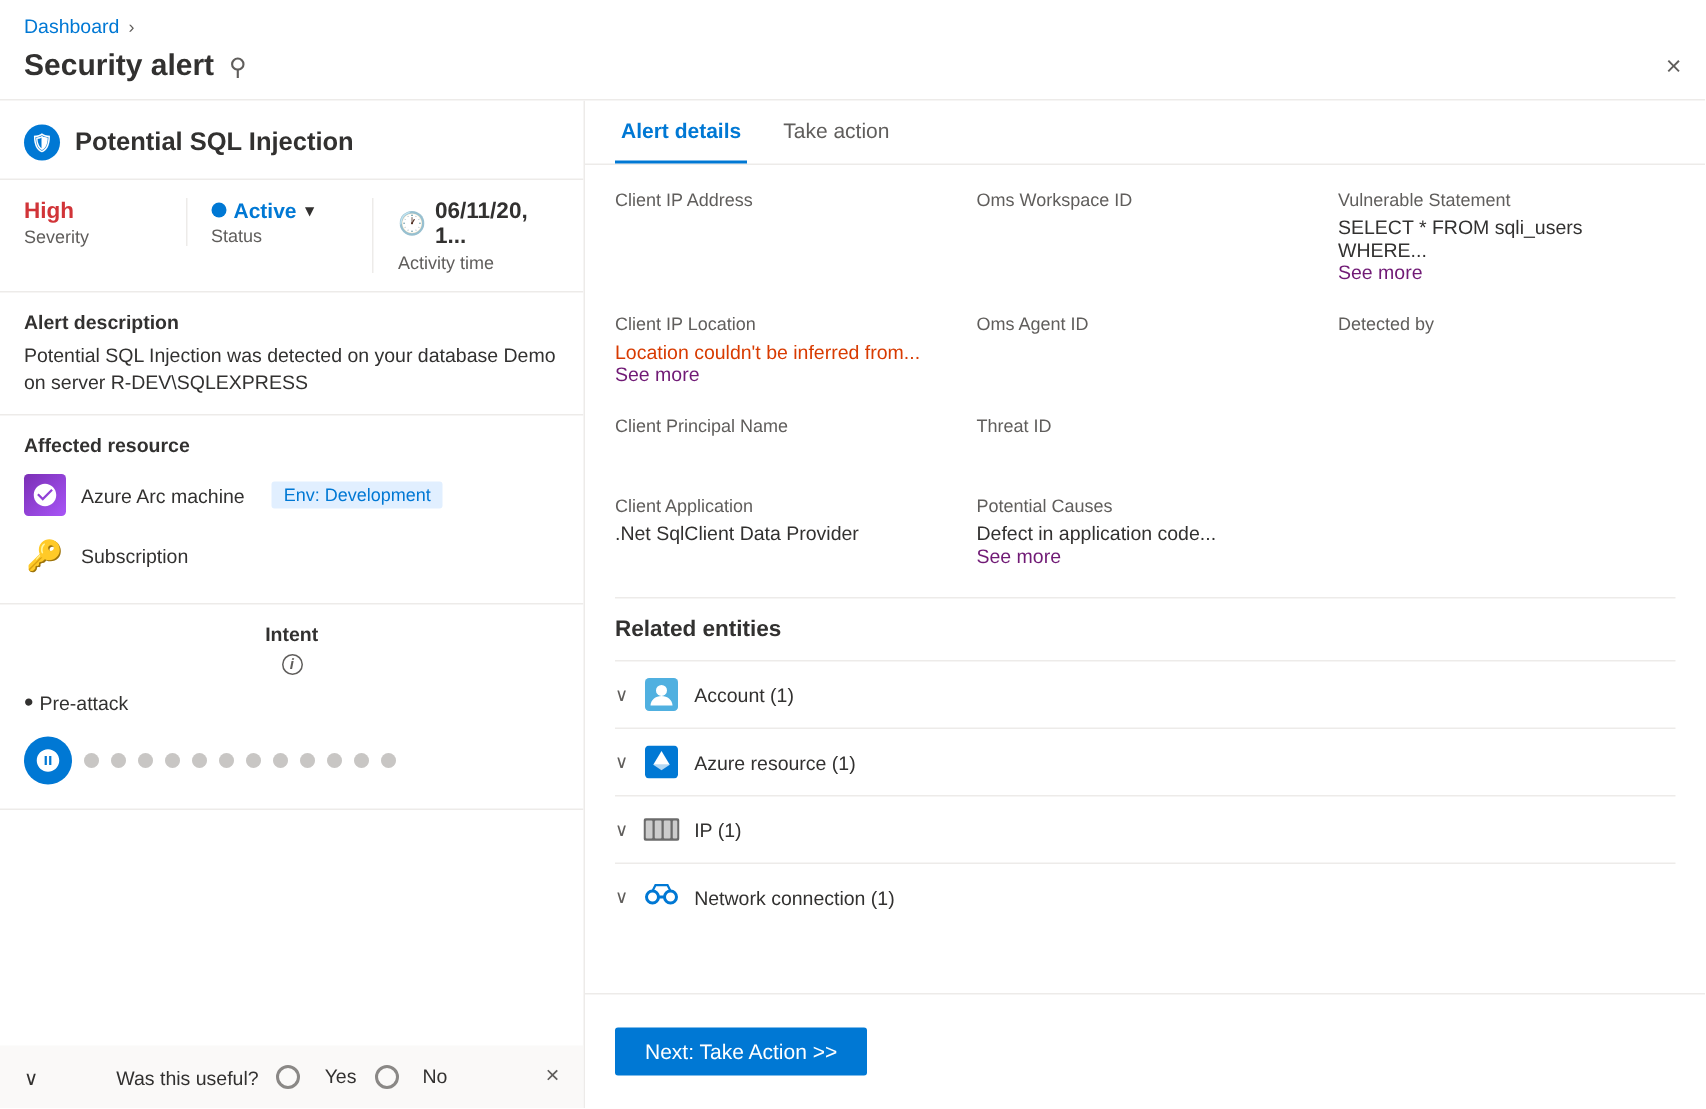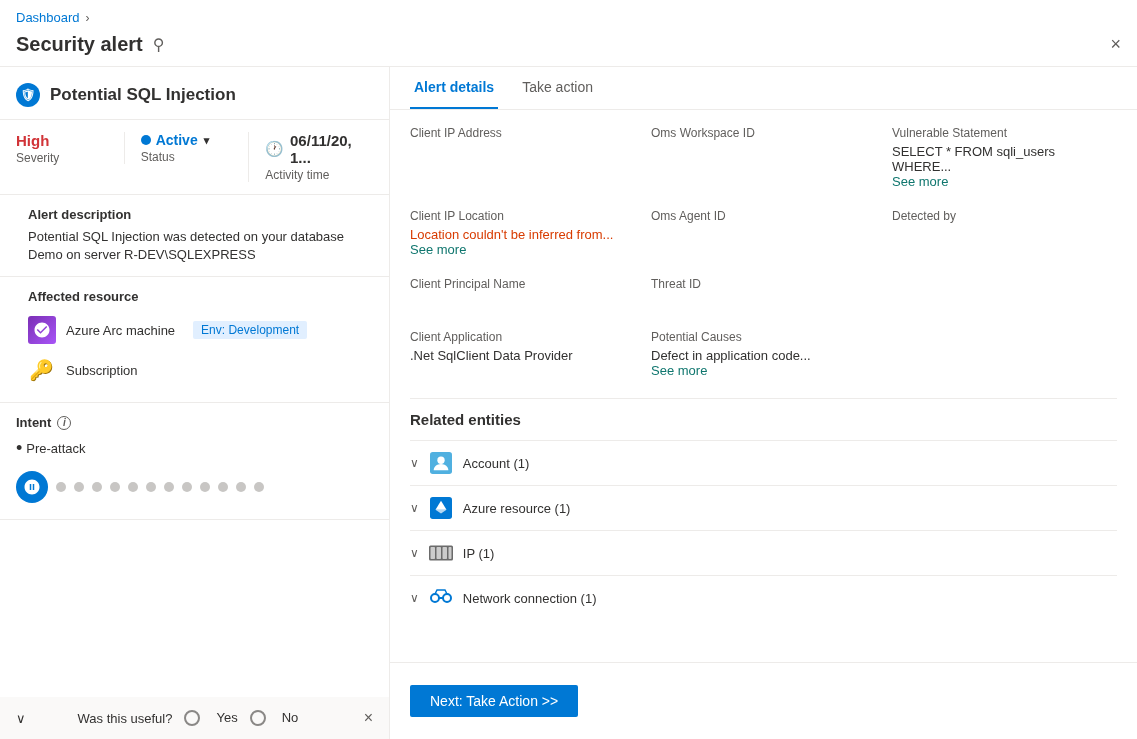--- a/index.html
+++ b/index.html
@@ -31,30 +31,30 @@
     .status-item + .status-item { border-left: 1px solid #edebe9; padding-left: 16px; margin-left: 0; }
     .status-value { font-size: 15px; font-weight: 600; color: #323130; display: flex; align-items: center; gap: 6px; }
     .status-value.high { color: #d13438; }
     .status-label { font-size: 12px; color: #605e5c; margin-top: 2px; }
     .active-badge { display: flex; align-items: center; gap: 5px; font-size: 14px; font-weight: 600; color: #0078d4; }
     .active-dot { width: 10px; height: 10px; background: #0078d4; border-radius: 50%; animation: pulse 1.5s infinite; }
     @keyframes pulse { 0%,100%{opacity:1;} 50%{opacity:0.4;} }
     .chevron-down { font-size: 11px; color: #323130; cursor: pointer; }
     .clock-icon { color: #0078d4; }
 
-    .section { padding: 12px 28px; border-bottom: 1px solid #edebe9; }
+    .section { padding: 12px 16px; border-bottom: 1px solid #edebe9; }
     .section-title { font-size: 13px; font-weight: 600; color: #323130; margin-bottom: 6px; }
     .section-text { font-size: 13px; color: #323130; line-height: 1.4; }
 
     .resource-item { display: flex; align-items: center; gap: 10px; padding: 6px 0; }
     .resource-label { font-size: 13px; color: #323130; }
     .env-badge { background: #e1efff; color: #0078d4; border-radius: 2px; padding: 2px 8px; font-size: 12px; margin-left: 8px; }
 
     .intent-section { padding: 12px 16px 8px; border-bottom: 1px solid #edebe9; }
-    .intent-title { font-size: 13px; font-weight: 600; display: flex; align-items: center; gap: 6px; margin-bottom: 8px; }
+    .intent-title { font-size: 13px; font-weight: 600; display: flex; align-items: center; gap: 6px; margin-bottom: 8px; flex-direction: column; }
     .info-icon { width: 14px; height: 14px; border-radius: 50%; border: 1px solid #605e5c; display: inline-flex; align-items: center; justify-content: center; font-size: 10px; color: #605e5c; font-style: italic; cursor: pointer; }
     .bullet { font-size: 18px; margin-right: 4px; }
     .pre-attack { display: flex; align-items: center; font-size: 13px; }
     .progress-dots { display: flex; align-items: center; gap: 8px; padding: 12px 0 8px; }
     .dot { width: 10px; height: 10px; border-radius: 50%; background: #c8c6c4; flex-shrink: 0; }
     .dot.active-dot-prog { background: #0078d4; width: 32px; height: 32px; display: flex; align-items: center; justify-content: center; color: white; font-size: 14px; border-radius: 50%; }
 
     .feedback-bar { padding: 12px 16px; display: flex; align-items: center; justify-content: space-between; background: #faf9f8; margin-top: auto; }
     .feedback-inner { display: flex; align-items: center; gap: 12px; flex: 1; }
     .feedback-toggle { display: flex; align-items: center; gap: 6px; cursor: pointer; color: #323130; font-size: 13px; }
@@ -69,21 +69,21 @@
 
     .tabs { display: flex; border-bottom: 1px solid #edebe9; padding: 0 20px; }
     .tab { padding: 12px 4px; margin-right: 20px; font-size: 14px; cursor: pointer; color: #605e5c; border-bottom: 2px solid transparent; }
     .tab.active { color: #0078d4; border-bottom-color: #0078d4; font-weight: 600; }
 
     .right-content { flex: 1; overflow-y: auto; padding: 16px 20px; }
 
     .details-grid { display: grid; grid-template-columns: 1fr 1fr 1fr; gap: 20px 16px; margin-bottom: 20px; }
     .detail-label { font-size: 12px; color: #605e5c; margin-bottom: 4px; }
     .detail-value { font-size: 13px; color: #323130; }
-    .detail-value.link { color: #0f766e; cursor: pointer; display: block; }
+    .detail-value.link { color: #701a75; cursor: pointer; display: block; }
     .detail-value.orange { color: #d83b01; }
 
     .microsoft-logo { display: flex; align-items: center; gap: 6px; }
 
     .section-divider { border: none; border-top: 1px solid #edebe9; margin: 12px 0; }
 
     .related-section { margin-top: 8px; }
     .related-title { font-size: 15px; font-weight: 600; margin-bottom: 12px; }
     .entity-row { display: flex; align-items: center; gap: 10px; padding: 10px 0; border-top: 1px solid #edebe9; cursor: pointer; }
     .entity-chevron { color: #605e5c; font-size: 12px; }

